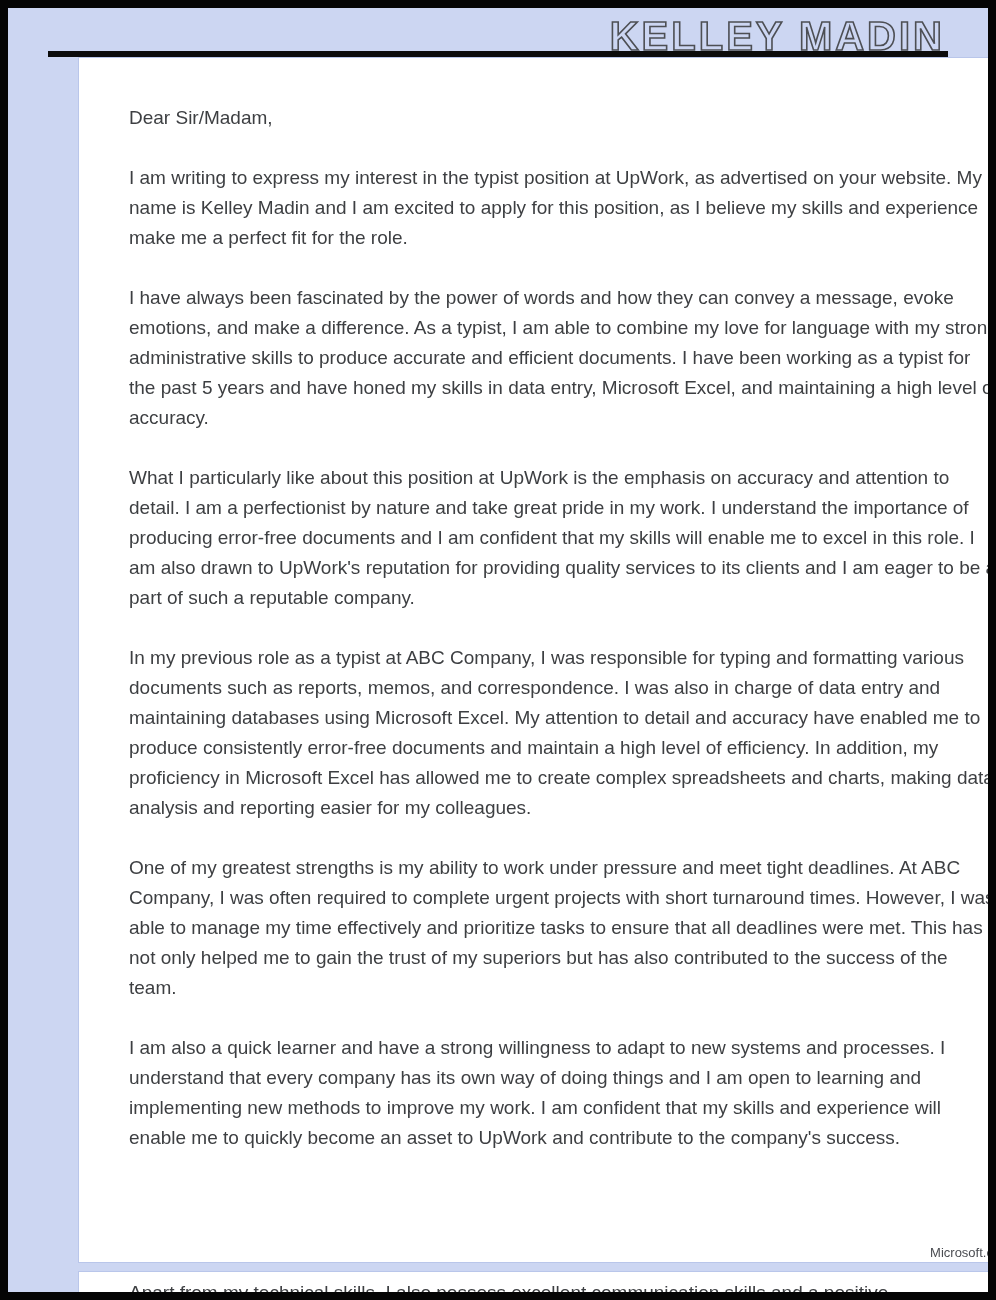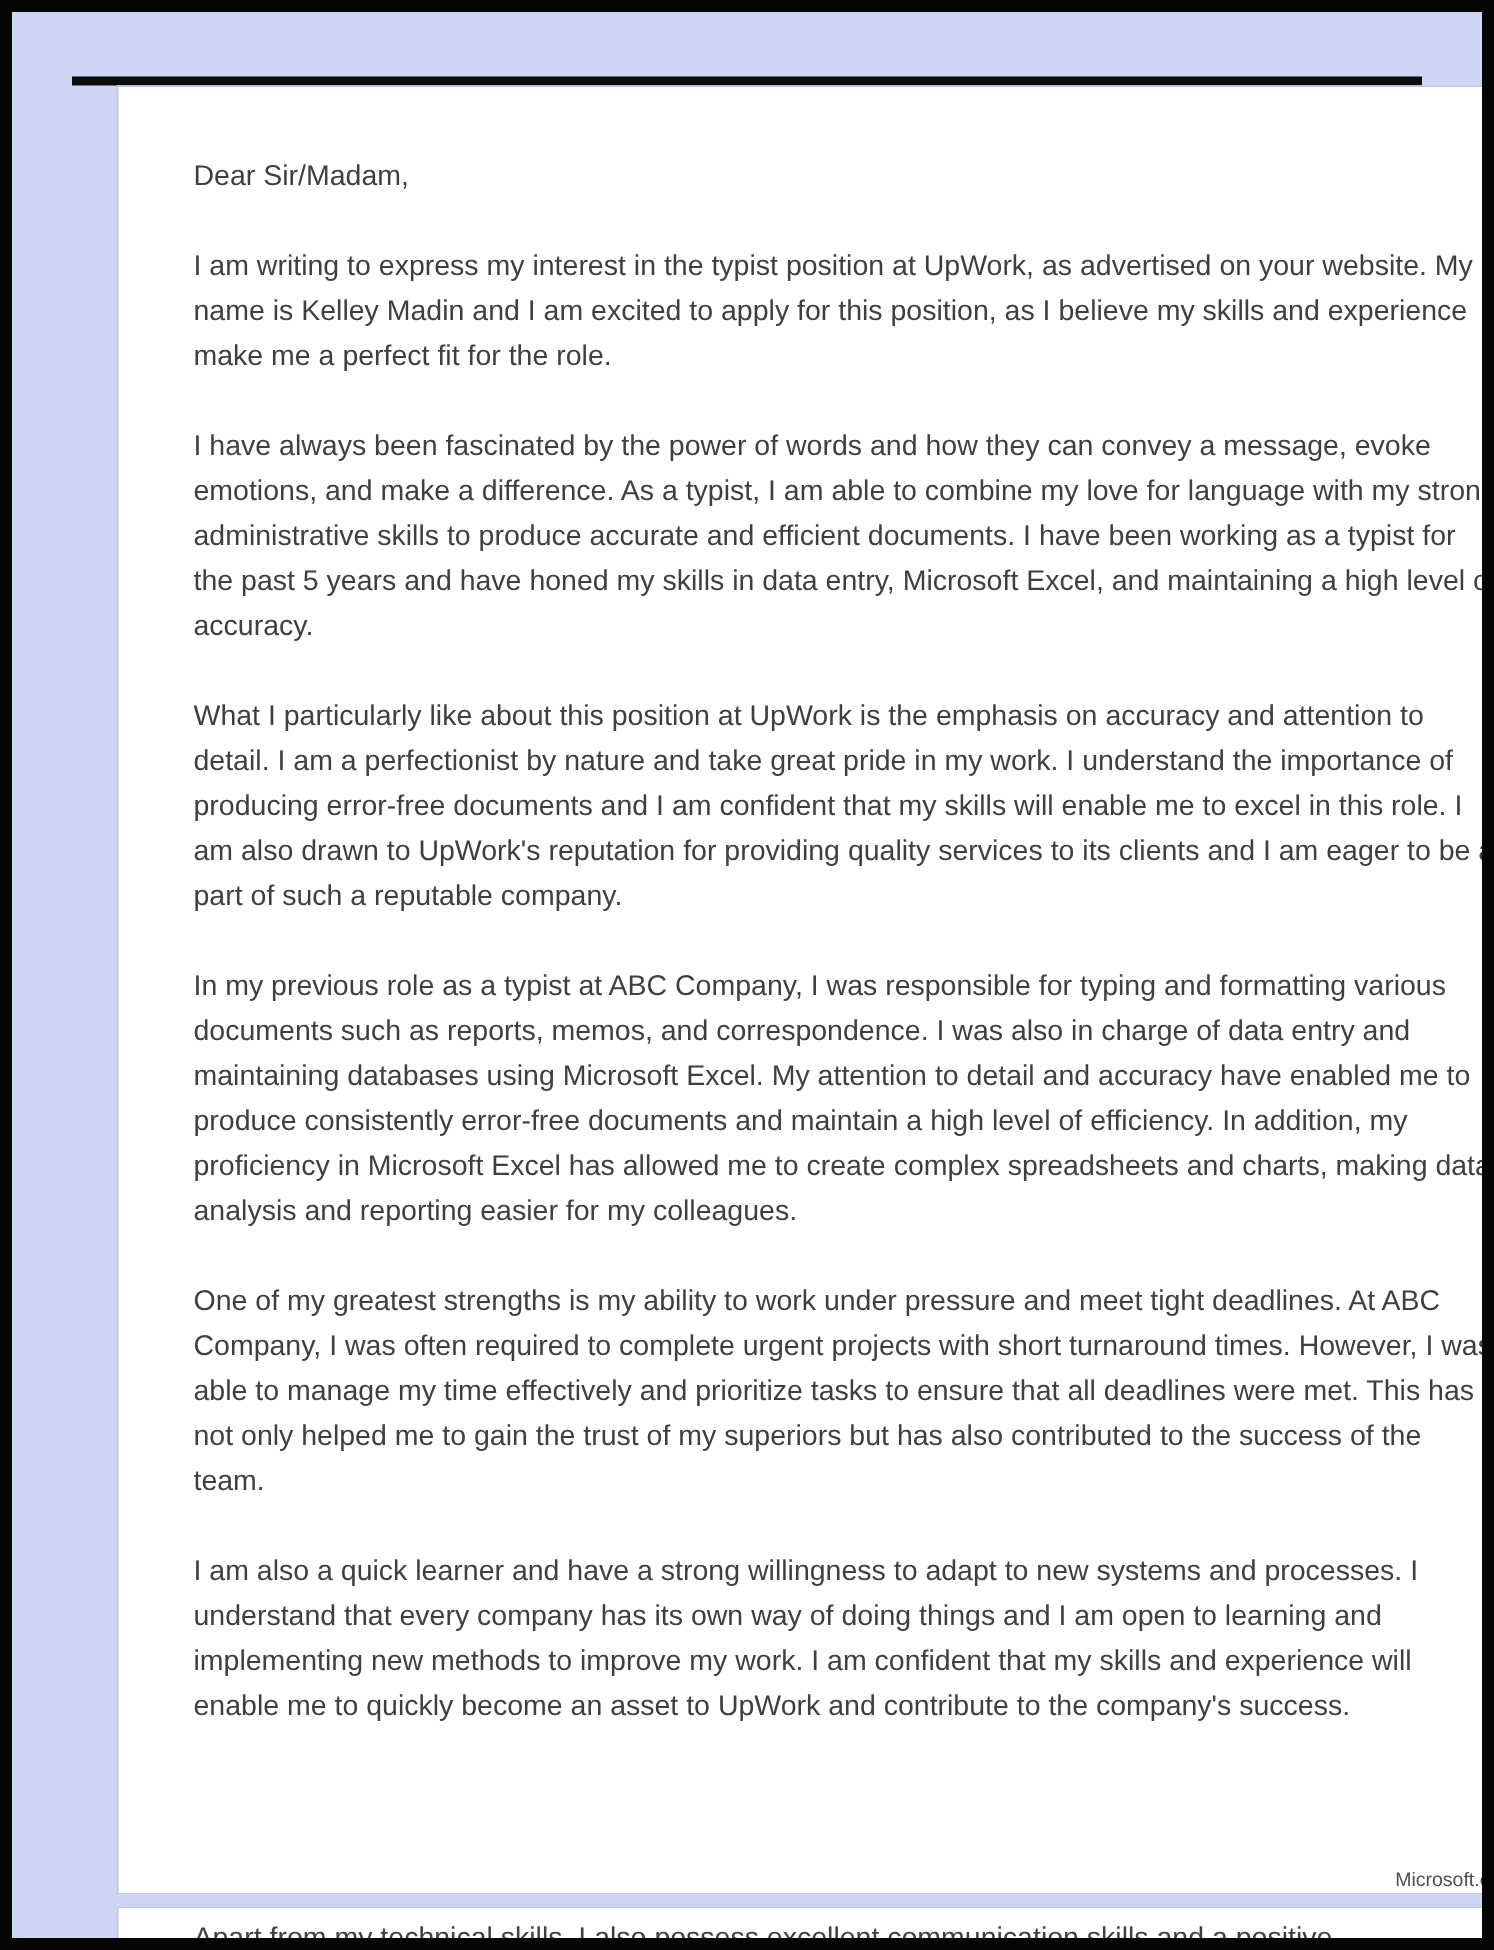--- a/index.html
+++ b/index.html
@@ -65,20 +65,21 @@
     right: 38px; bottom: 2px;
     font-size: 13px;
     color: #4b4d52;
   }
 </style>
 </head>
 <body>
 
 <div class="canvas">
 
+  <div class="header-name">KELLEY MADIN</div>
 
   <div class="top-rule"></div>
 
   <div class="page page-1">
     <p class="letter-text salutation">Dear Sir/Madam,</p>
 
     <p class="letter-text paragraph">I am writing to express my interest in the typist position at UpWork, as advertised on your website. My name is Kelley Madin and I am excited to apply for this position, as I believe my skills and experience make me a perfect fit for the role.</p>
 
     <p class="letter-text paragraph">I have always been fascinated by the power of words and how they can convey a message, evoke emotions, and make a difference. As a typist, I am able to combine my love for language with my strong administrative skills to produce accurate and efficient documents. I have been working as a typist for the past 5 years and have honed my skills in data entry, Microsoft Excel, and maintaining a high level of accuracy.</p>
 

